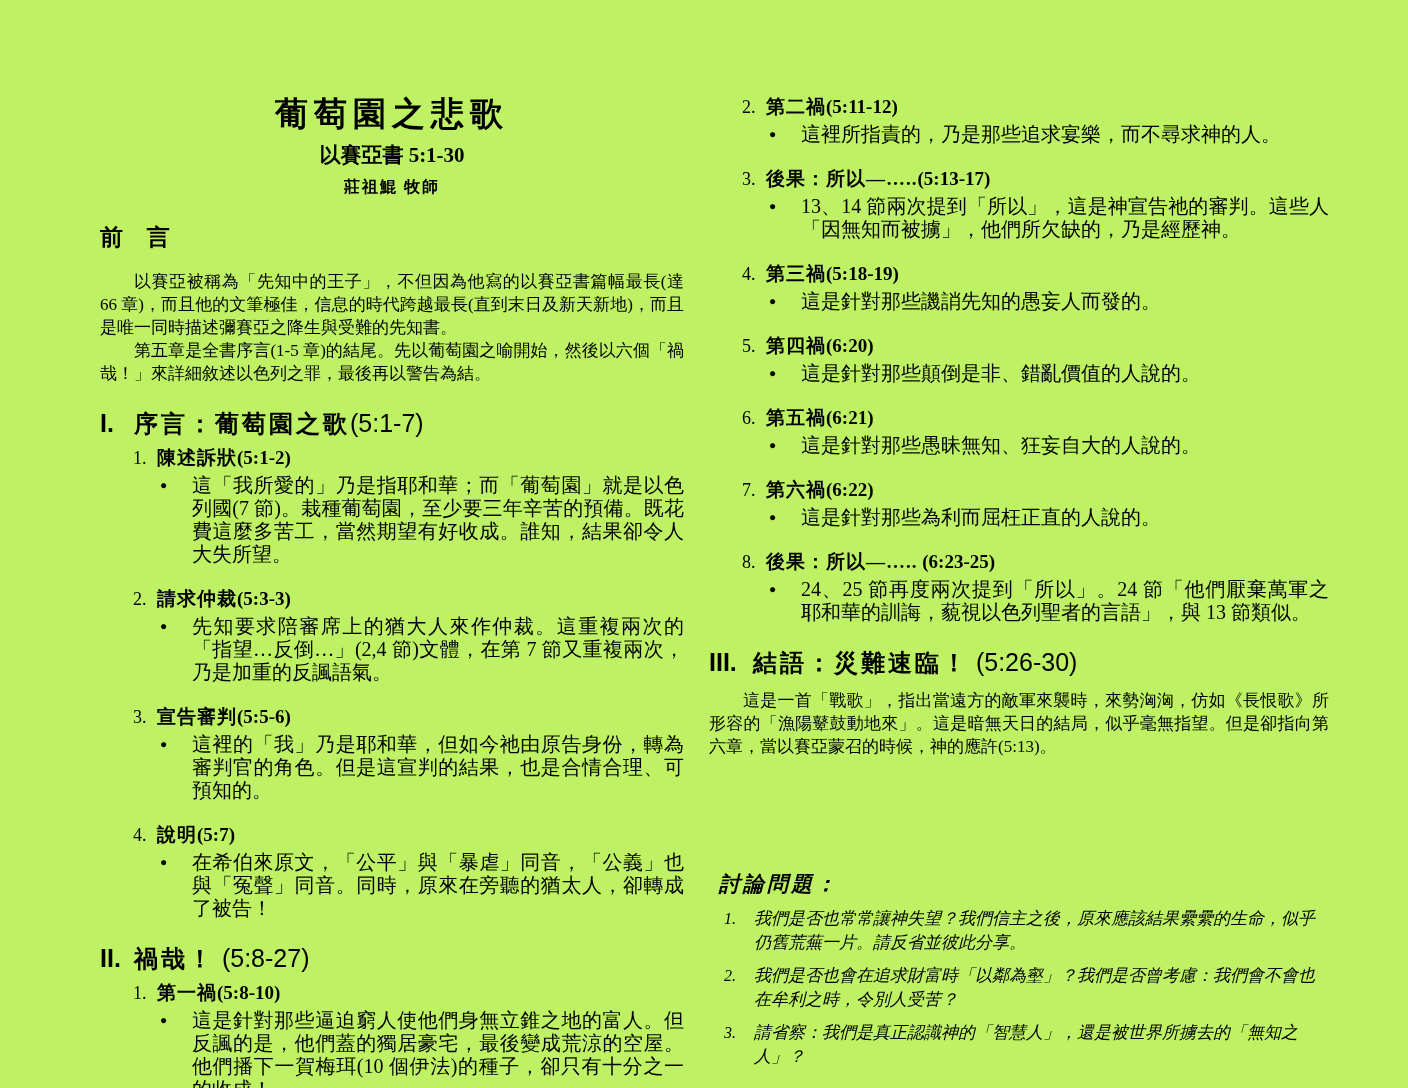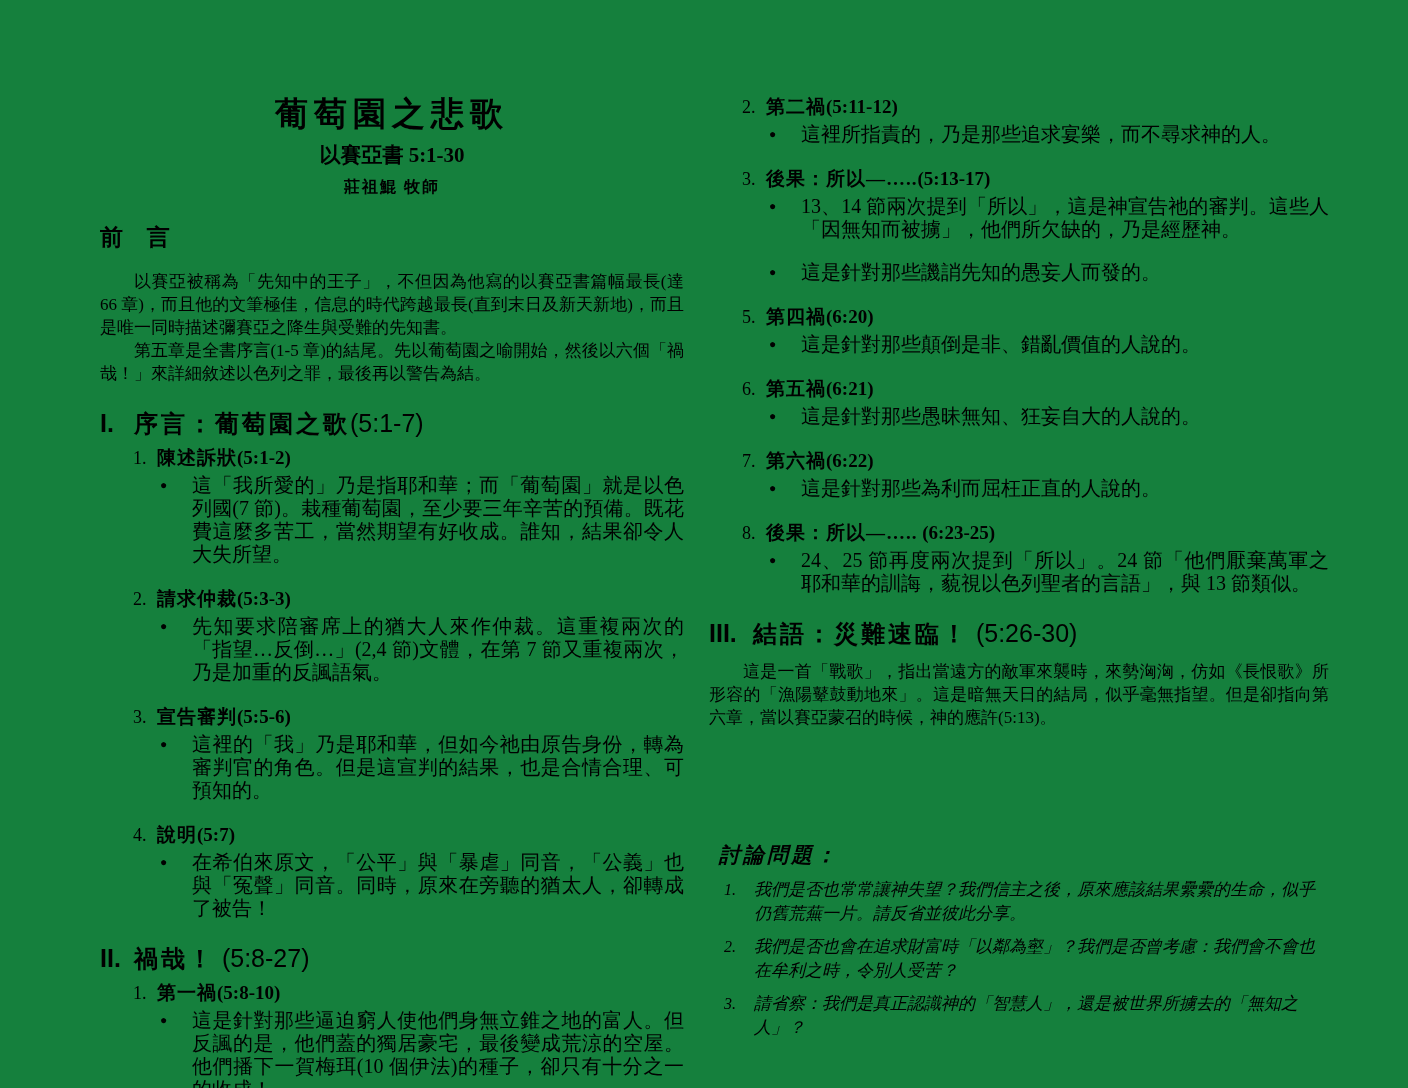--- a/index.html
+++ b/index.html
@@ -6,21 +6,21 @@
   html, body { margin: 0; padding: 0; }
   body {
     width: 1408px; height: 1088px;
     background: #ffffff;
     color: #000000;
     font-family: "Liberation Serif", serif;
   }
   .page {
     position: relative;
     width: 1408px; height: 1088px;
-    background: #15803d;
+    background: #bef264;
     overflow: hidden;
   }
   .col-left {
     position: absolute;
     left: 100px; top: 94px;
     width: 584px;
   }
   .col-right {
     position: absolute;
     left: 709px; top: 94px;
@@ -257,20 +257,23 @@
       <div class="item-head">
         <span class="item-num">3.</span><span class="item-label">後果：所以—…..</span><span class="item-ref">(5:13-17)</span>
       </div>
       <div class="bullet-row">
         <span class="bullet-glyph">●</span>
         <span class="bullet-text">13、14 節兩次提到「所以」，這是神宣告祂的審判。這些人「因無知而被擄」，他們所欠缺的，乃是經歷神。</span>
       </div>
     </div>
 
     <div class="item">
+      <div class="item-head">
+        <span class="item-num">4.</span><span class="item-label">第三禍</span><span class="item-ref">(5:18-19)</span>
+      </div>
       <div class="bullet-row">
         <span class="bullet-glyph">●</span>
         <span class="bullet-text">這是針對那些譏誚先知的愚妄人而發的。</span>
       </div>
     </div>
 
     <div class="item">
       <div class="item-head">
         <span class="item-num">5.</span><span class="item-label">第四禍</span><span class="item-ref">(6:20)</span>
       </div>

